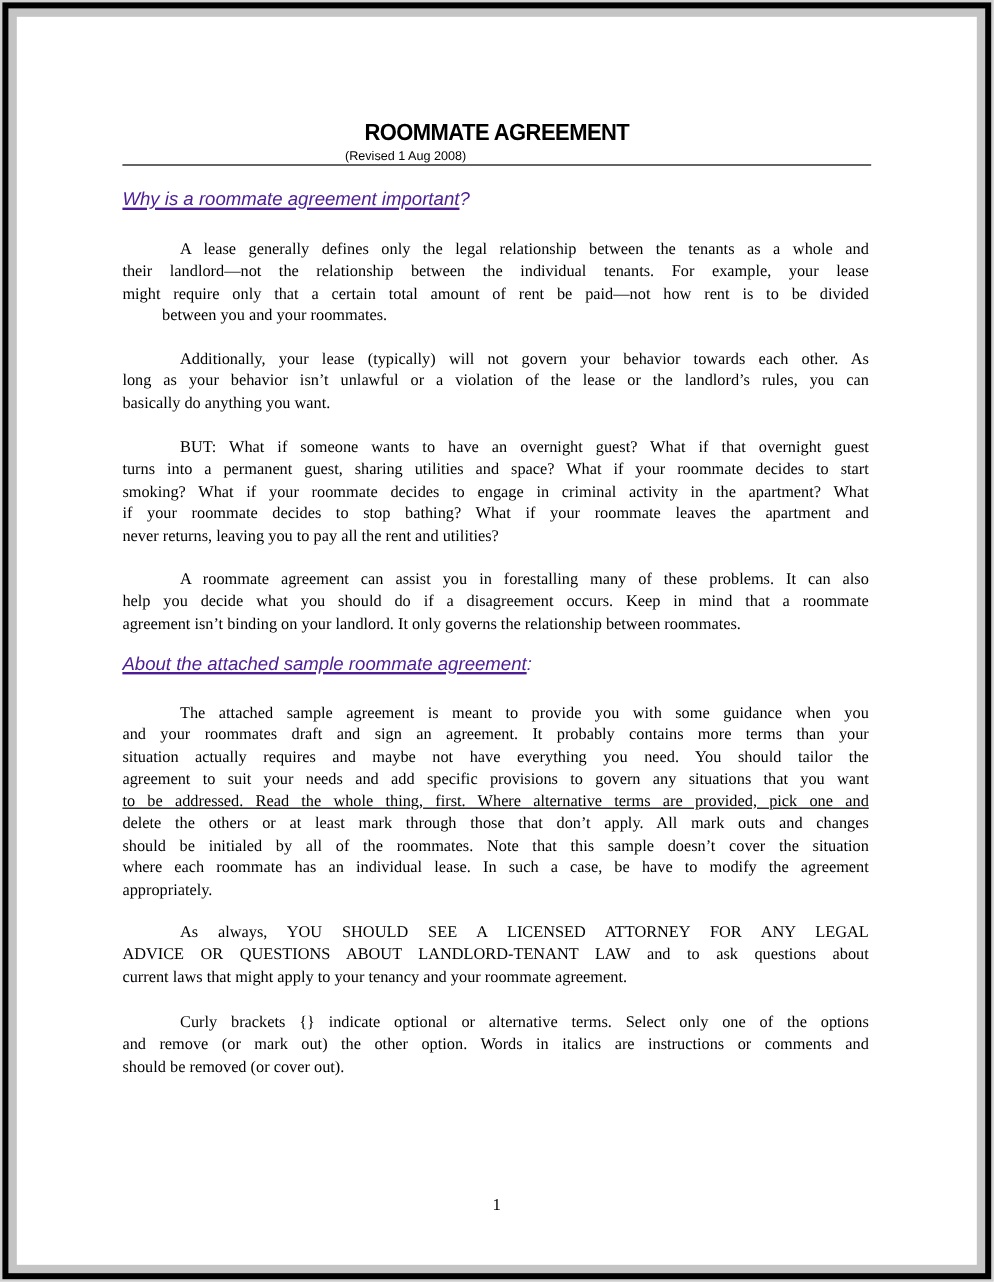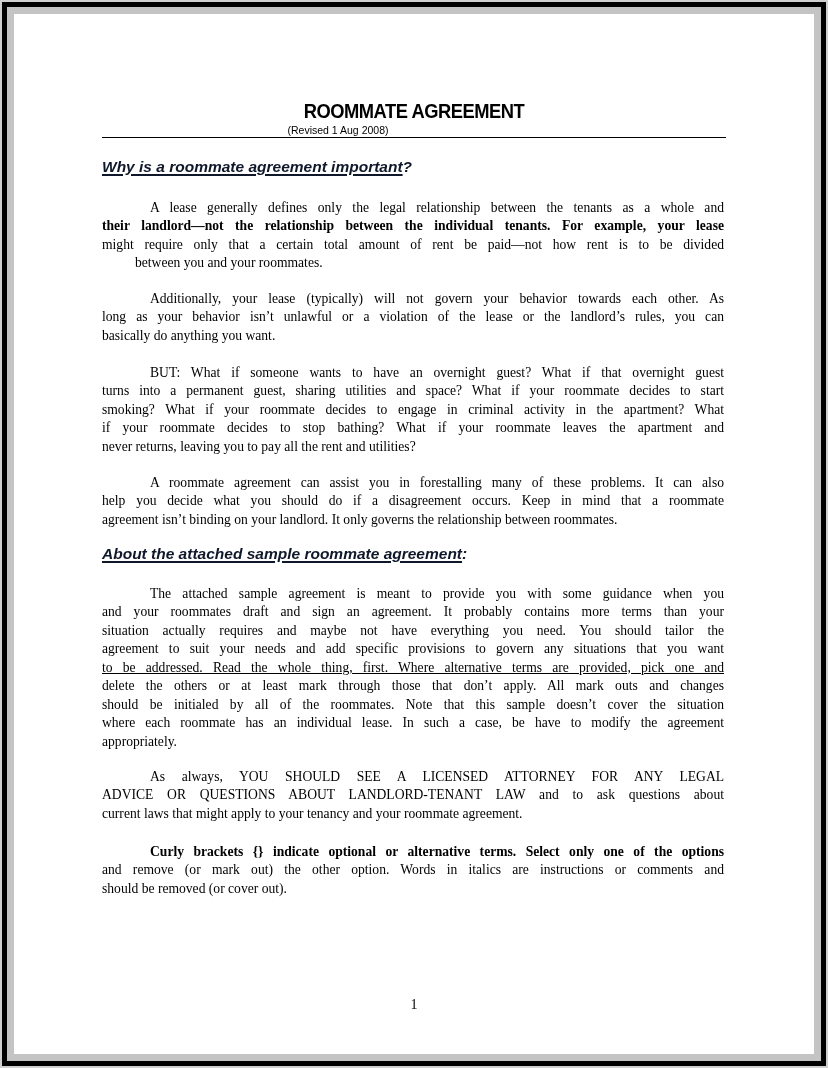--- a/index.html
+++ b/index.html
@@ -35,22 +35,22 @@
     text-align: center;
     font-family: "Liberation Sans", sans-serif;
     font-size: 10.5px; color: #000;
   }
   .rule {
     position: absolute; left: 102px; width: 624px; top: 137px; height: 0;
     border-top: 1.3px solid #000;
   }
   .heading {
     position: absolute; left: 102px;
-    font-family: "Liberation Sans", sans-serif; font-weight: bold; font-style: italic;
-    font-size: 15.5px; color: #0f172a; white-space: nowrap;
+    font-family: "Liberation Sans", sans-serif; font-weight: normal; font-style: italic;
+    font-size: 15.5px; color: #4c1d95; white-space: nowrap;
   }
   .heading .u { text-decoration: underline; text-decoration-thickness: 1.5px; text-underline-offset: 2px; }
   .para { position: absolute; left: 102px; width: 622px; }
   .line {
     position: absolute; left: 0; width: 622px; height: 18px;
     font-family: "Liberation Serif", serif; font-size: 13.6px; color: #000;
     white-space: nowrap; text-align: justify; text-align-last: justify;
     line-height: 18px;
   }
   .line.first { left: 48px; width: 574px; }
@@ -72,21 +72,21 @@
 </div>
 
 <div class="title">ROOMMATE AGREEMENT</div>
 <div class="subtitle">(Revised 1 Aug 2008)</div>
 <div class="rule"></div>
 
 <div id="content">
     <div class="heading" style="top: 158px;"><span class="u">Why is a roommate agreement important</span><span>?</span></div>
     <div class="para" style="top: 199px;">
       <div class="line first" style="top: 0px;">A lease generally defines only the legal relationship between the tenants as a whole and</div>
-      <div class="line" style="top: 18.45px; font-weight: bold;">their landlord—not the relationship between the individual tenants. For example, your lease</div>
+      <div class="line" style="top: 18.45px;">their landlord—not the relationship between the individual tenants. For example, your lease</div>
       <div class="line" style="top: 36.9px;">might require only that a certain total amount of rent be paid—not how rent is to be divided</div>
       <div class="line last" style="top: 55.35px; padding-left: 33px;">between you and your roommates.</div>
     </div>
     <div class="para" style="top: 290px;">
       <div class="line first" style="top: 0px;">Additionally, your lease (typically) will not govern your behavior towards each other. As</div>
       <div class="line" style="top: 18.45px;">long as your behavior isn’t unlawful or a violation of the lease or the landlord’s rules, you can</div>
       <div class="line last" style="top: 36.9px;">basically do anything you want.</div>
     </div>
     <div class="para" style="top: 364px;">
       <div class="line first" style="top: 0px;">BUT: What if someone wants to have an overnight guest? What if that overnight guest</div>
@@ -111,19 +111,19 @@
       <div class="line" style="top: 110.7px;">should be initialed by all of the roommates. Note that this sample doesn’t cover the situation</div>
       <div class="line" style="top: 129.15px;">where each roommate has an individual lease. In such a case, be have to modify the agreement</div>
       <div class="line last" style="top: 147.6px;">appropriately.</div>
     </div>
     <div class="para" style="top: 768px;">
       <div class="line first" style="top: 0px;">As always, YOU SHOULD SEE A LICENSED ATTORNEY FOR ANY LEGAL</div>
       <div class="line" style="top: 18.45px;">ADVICE OR QUESTIONS ABOUT LANDLORD-TENANT LAW and to ask questions about</div>
       <div class="line last" style="top: 36.9px;">current laws that might apply to your tenancy and your roommate agreement.</div>
     </div>
     <div class="para" style="top: 843px;">
-      <div class="line first" style="top: 0px; font-weight: bold;">Curly brackets {} indicate optional or alternative terms. Select only one of the options</div>
+      <div class="line first" style="top: 0px;">Curly brackets {} indicate optional or alternative terms. Select only one of the options</div>
       <div class="line" style="top: 18.45px;">and remove (or mark out) the other option. Words in italics are instructions or comments and</div>
       <div class="line last" style="top: 36.9px;">should be removed (or cover out).</div>
     </div>
   </div>
 
 <div class="pagenum">1</div>
 
 </body></html>

